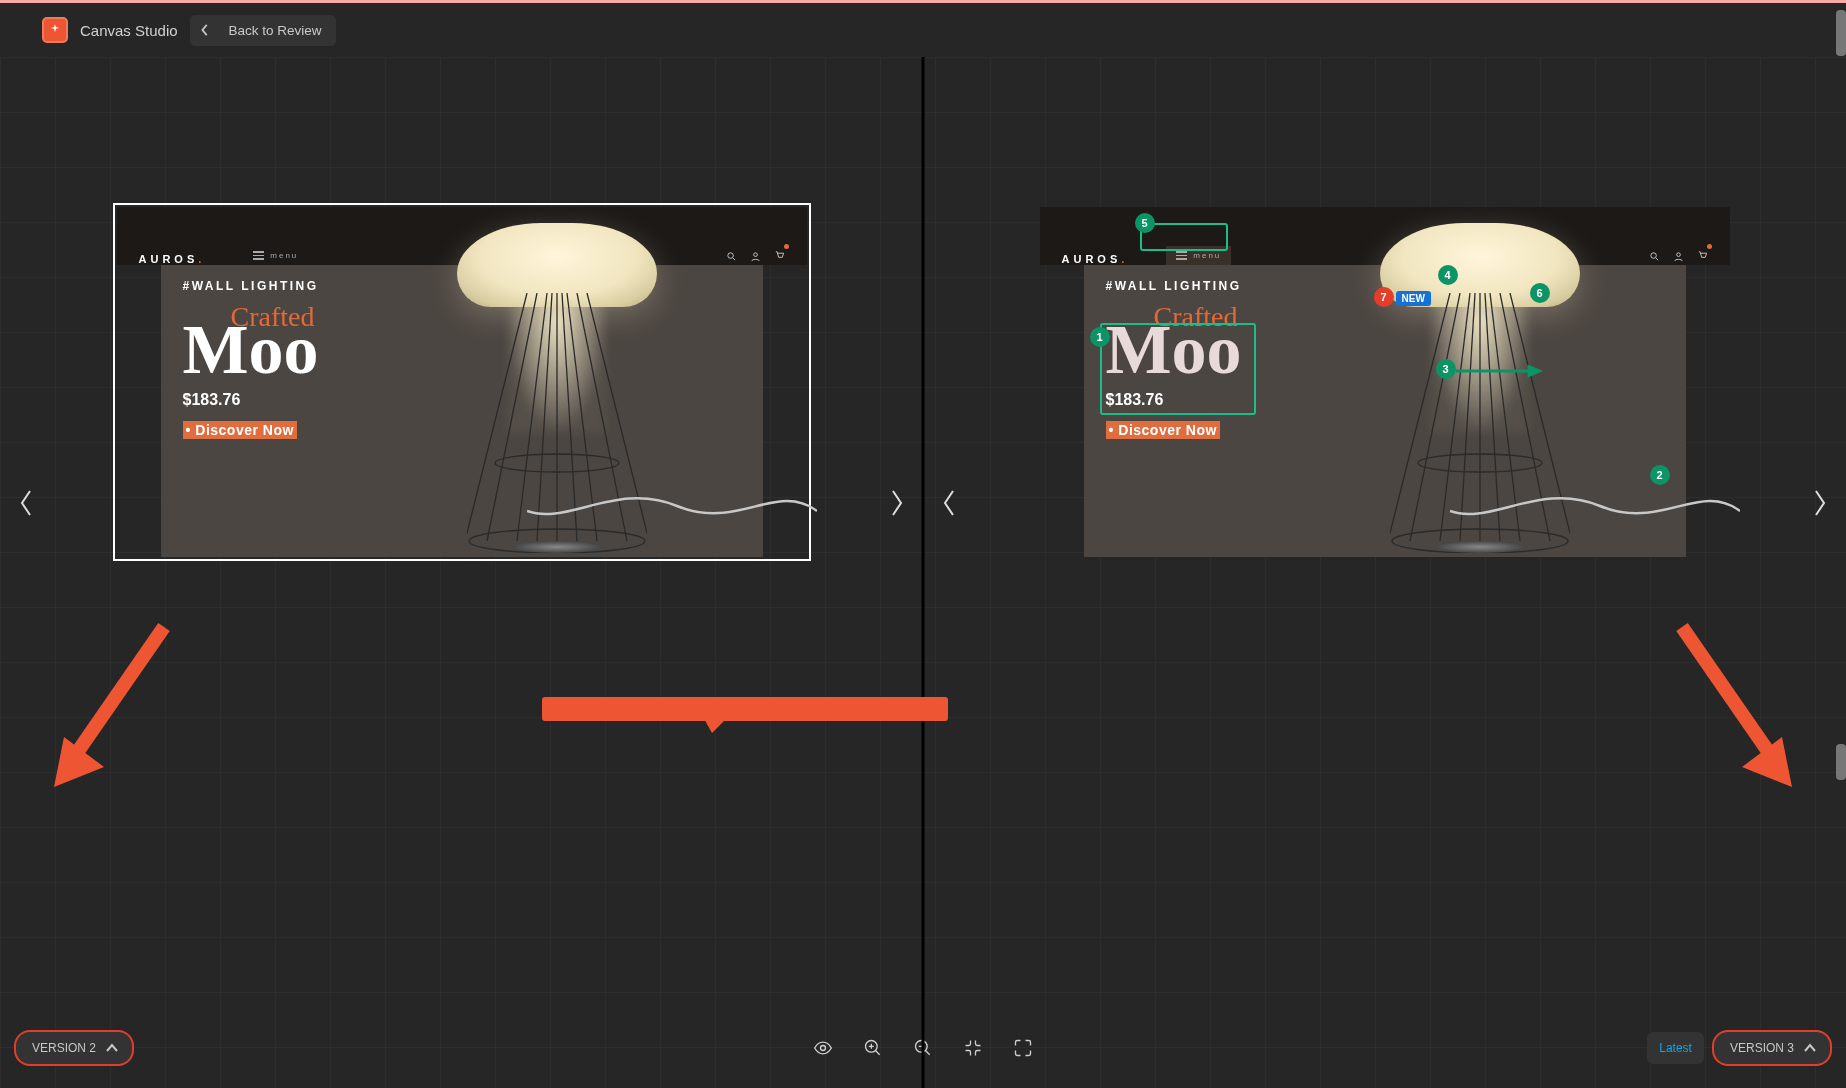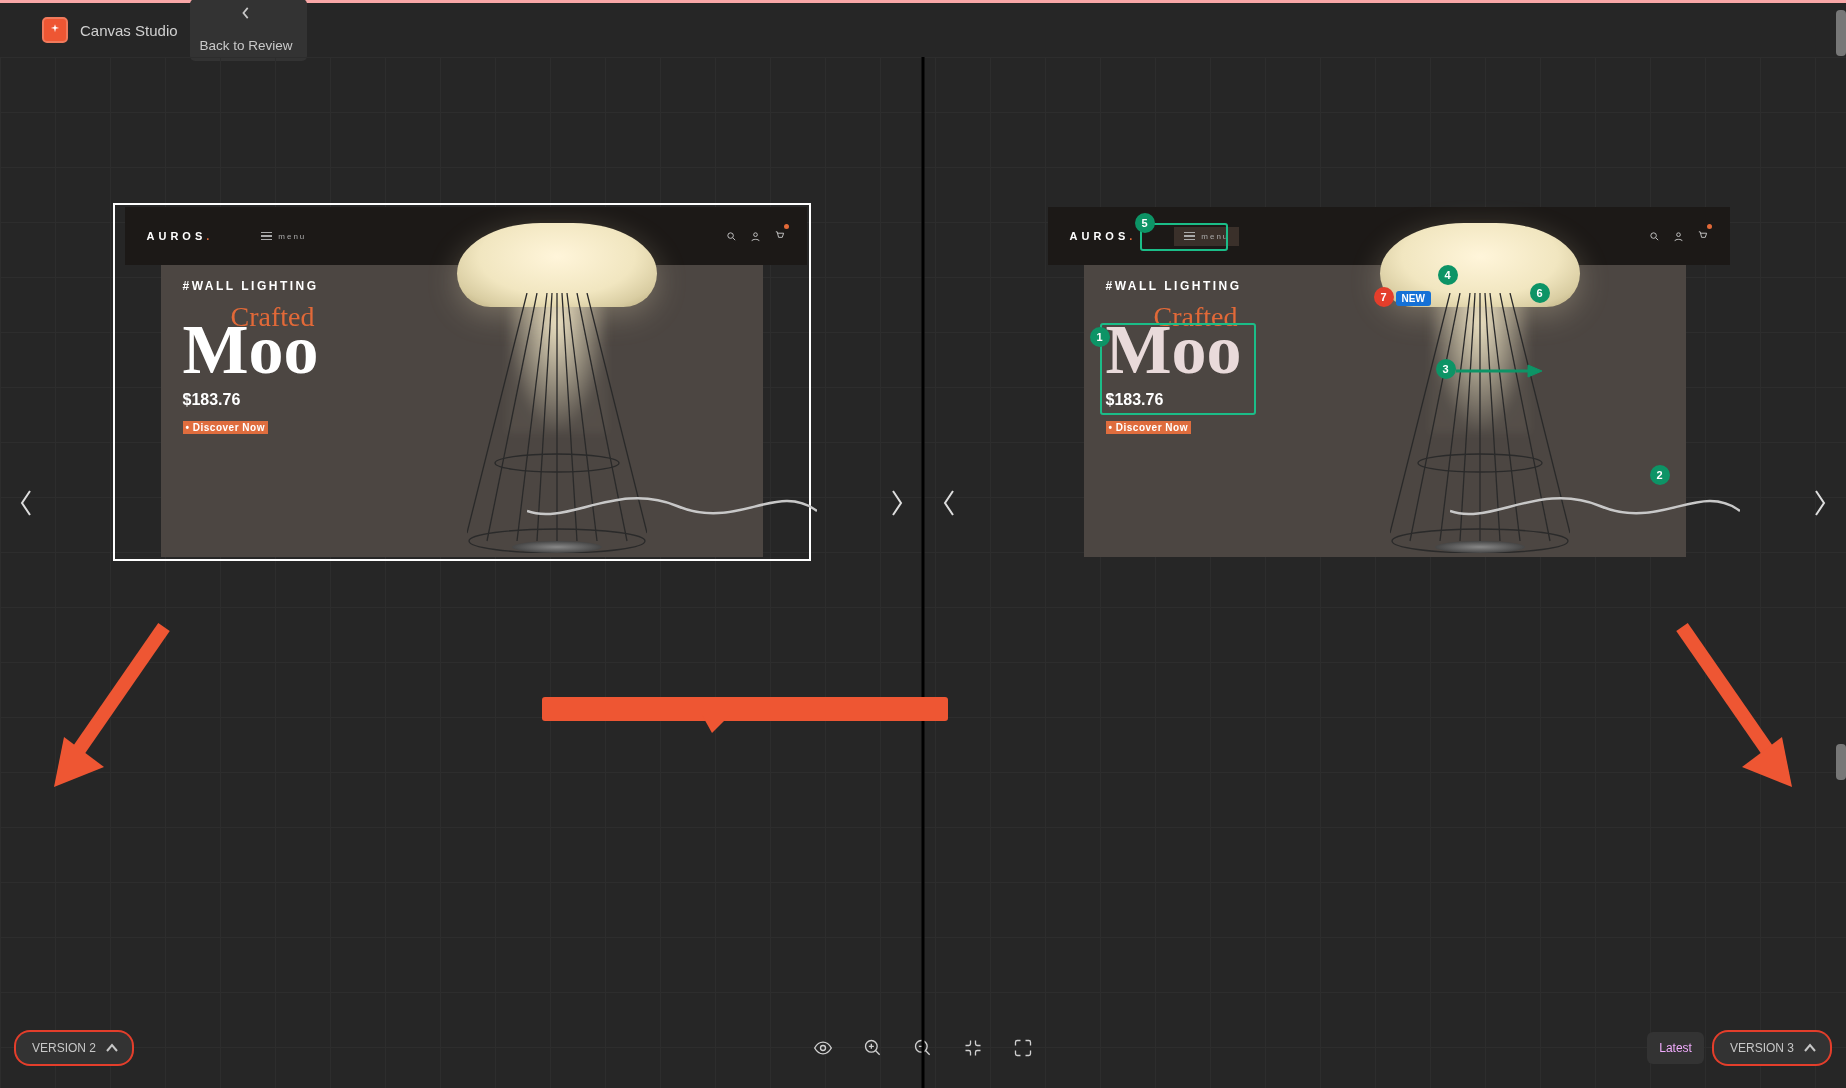--- a/index.html
+++ b/index.html
@@ -39,21 +39,20 @@
   .app-title { color: #d0d0d0; font-size: 15px; }
   .back-btn {
     background: #333333;
     border: none;
     color: #c9c9c9;
     font-size: 13.5px;
     padding: 8px 14px 8px 10px;
     border-radius: 5px;
     display: flex; align-items: center; gap: 19px;
     cursor: pointer;
-    flex-direction: column;
   }
   .back-btn svg { width: 10px; height: 12px; }
 
   
   .compare {
     flex: 1;
     display: flex;
     position: relative;
     background-image:
       linear-gradient(#2d2d2d 1px, transparent 1px),
@@ -90,24 +89,23 @@
     height: 350px;
     position: relative;
   }
   .pane.left .artboard {
     outline: 2px solid #fff;
     outline-offset: 2px;
   }
   .ab-top {
     height: 58px;
     background: #1c1917;
-    display: flex; align-items: center;
+    display: flex; align-items: flex-end;
     padding: 0 22px;
     position: relative;
-    margin-left: 8px;
   }
   .ab-brand {
     color: #fff; font-size: 11px; font-weight: 700;
     letter-spacing: 4px;
   }
   .ab-brand .dot { color: #e26938; }
   .ab-menu {
     display: flex; align-items: center; gap: 6px;
     color: #aaa; font-size: 8px; letter-spacing: 2px;
     margin-left: 38px;
@@ -151,21 +149,21 @@
     line-height: 1;
     font-family: Georgia, serif;
   }
   .ab-price {
     color: #fff; font-size: 16px; font-weight: 600;
     margin-top: 6px;
   }
   .ab-discover {
     margin-top: 12px;
     display: inline-block;
-    color: #fff; font-size: 10px; font-weight: 700;
+    color: #fff; font-size: 14px; font-weight: 700;
     background: #df6d3e;
     padding: 1px 3px;
     letter-spacing: .5px;
   }
 
   
   .lamp {
     position: absolute;
     left: 310px; top: 16px;
     width: 260px; height: 338px;
@@ -276,21 +274,21 @@
     cursor: pointer;
   }
   .version-pill.circled {
     box-shadow: 0 0 0 2px #e43e2b;
     border-radius: 14px;
     padding-left: 16px;
   }
   .chev-up { width: 12px; height: 10px; }
   .latest-pill {
     background: #333333;
-    color: #f0abfc;
+    color: #0ea5e9;
     font-size: 12px;
     padding: 9px 12px;
     border-radius: 6px;
     margin-right: 10px;
   }
   .footer-center {
     position: absolute; left: 50%; transform: translateX(-50%);
     display: flex; gap: 28px; align-items: center;
   }
   .tool-ic {

